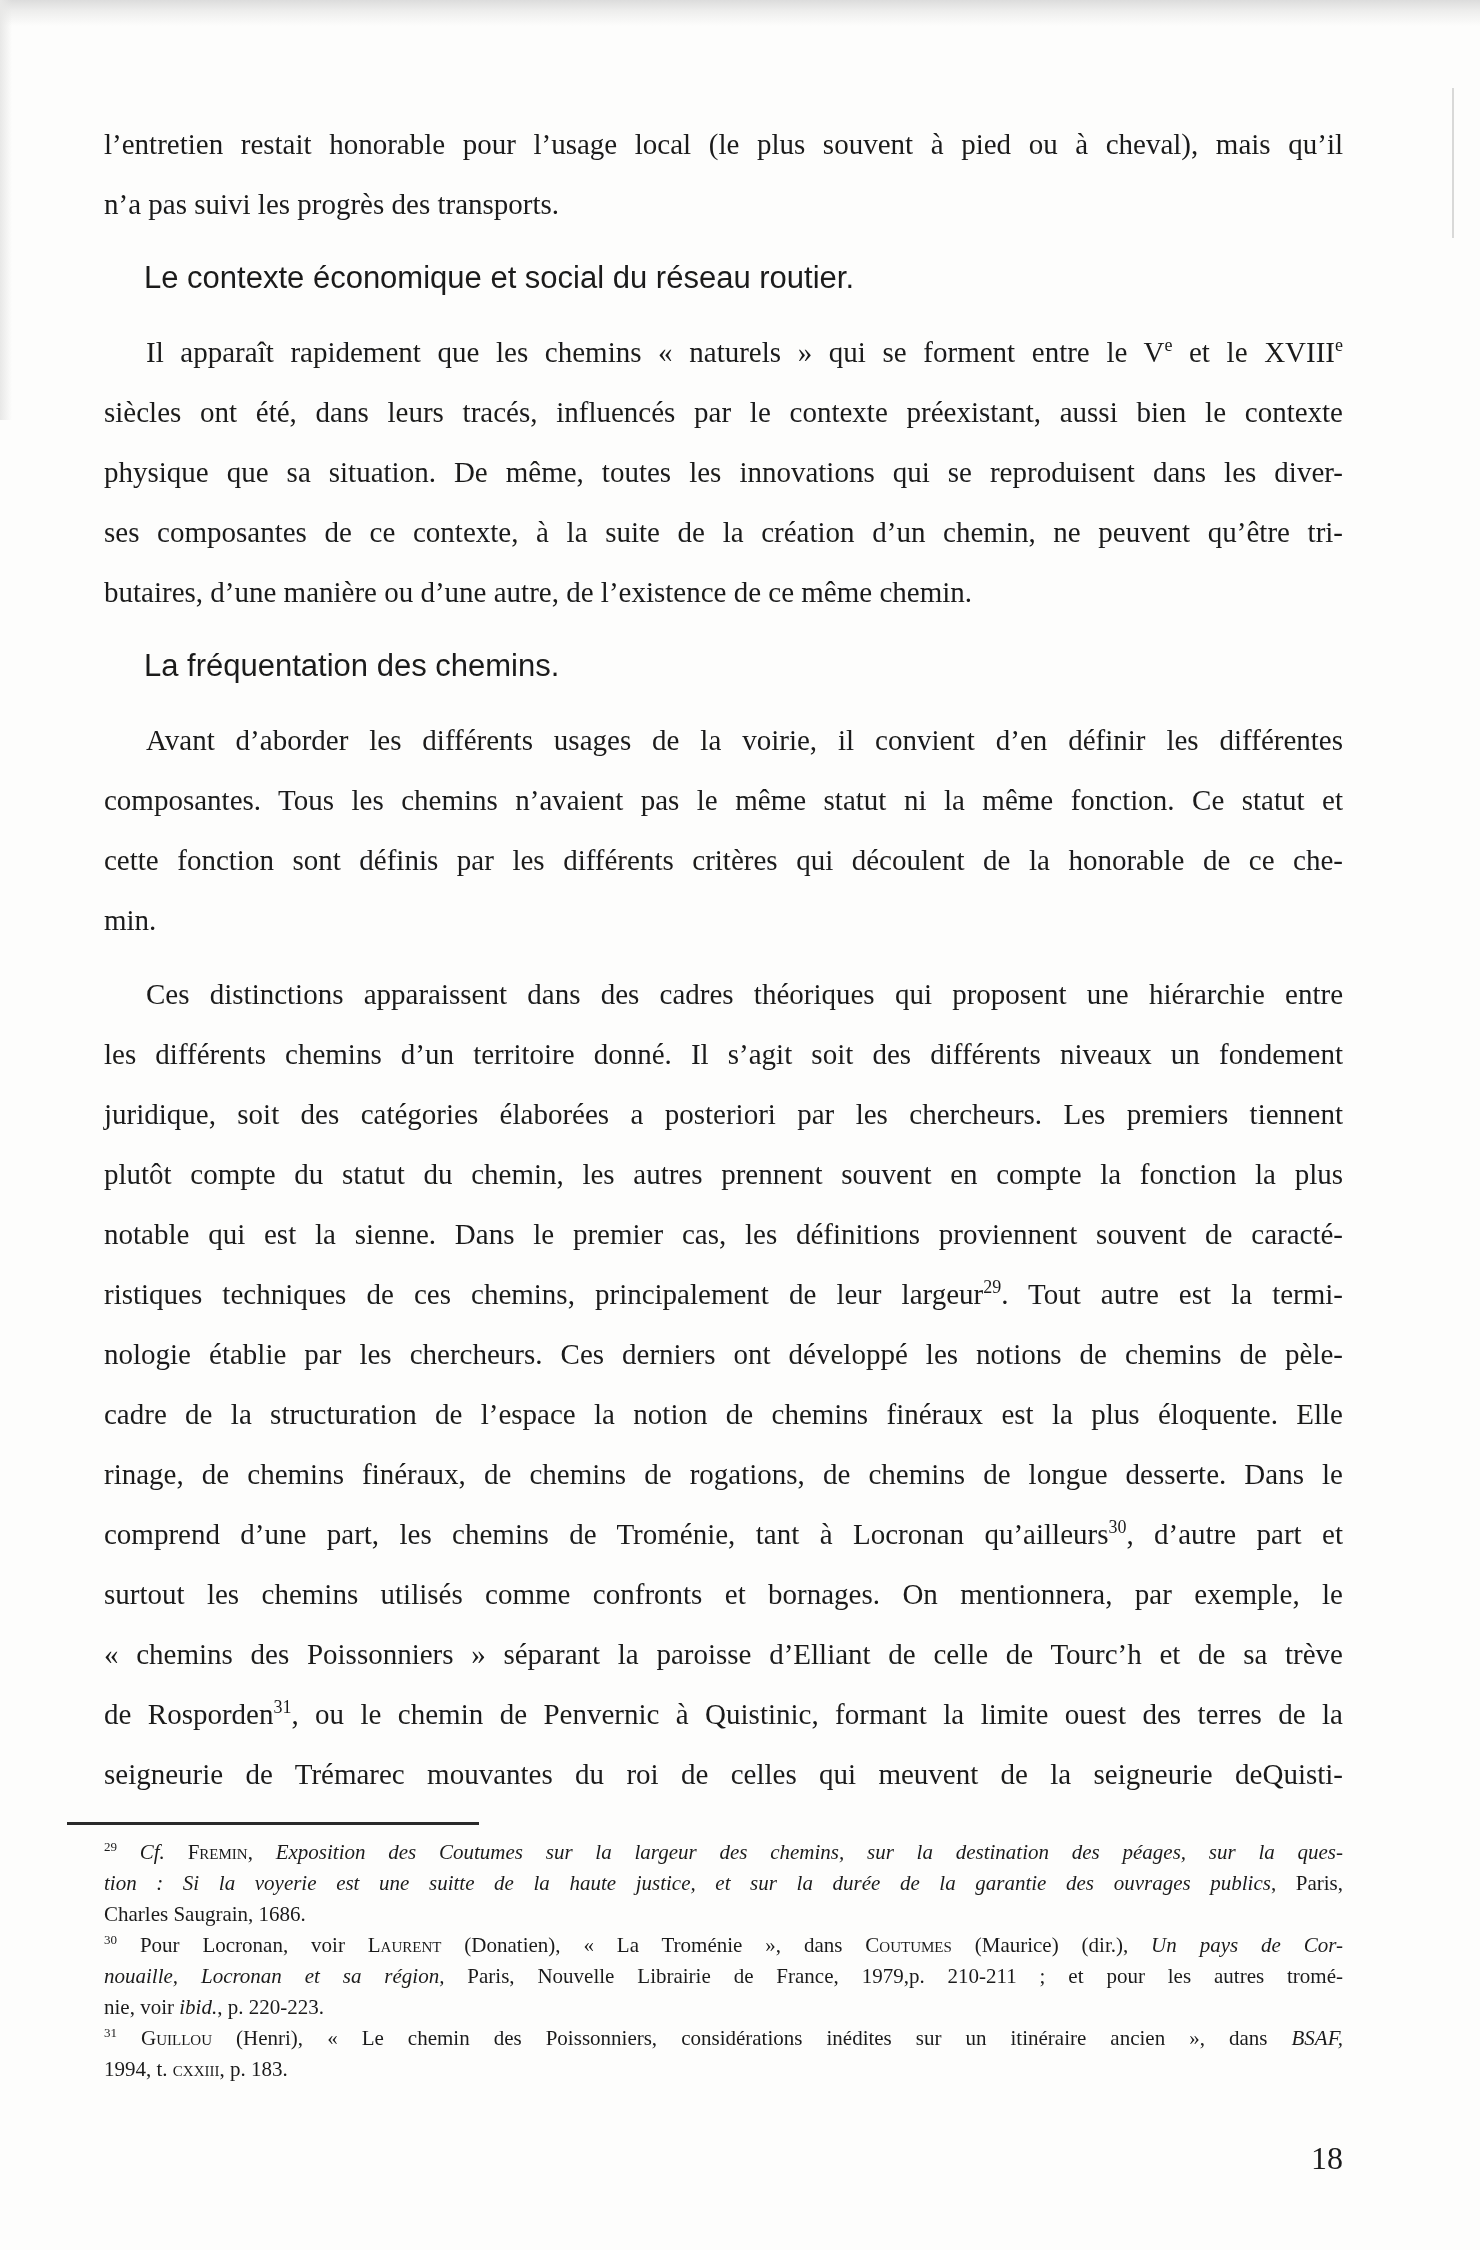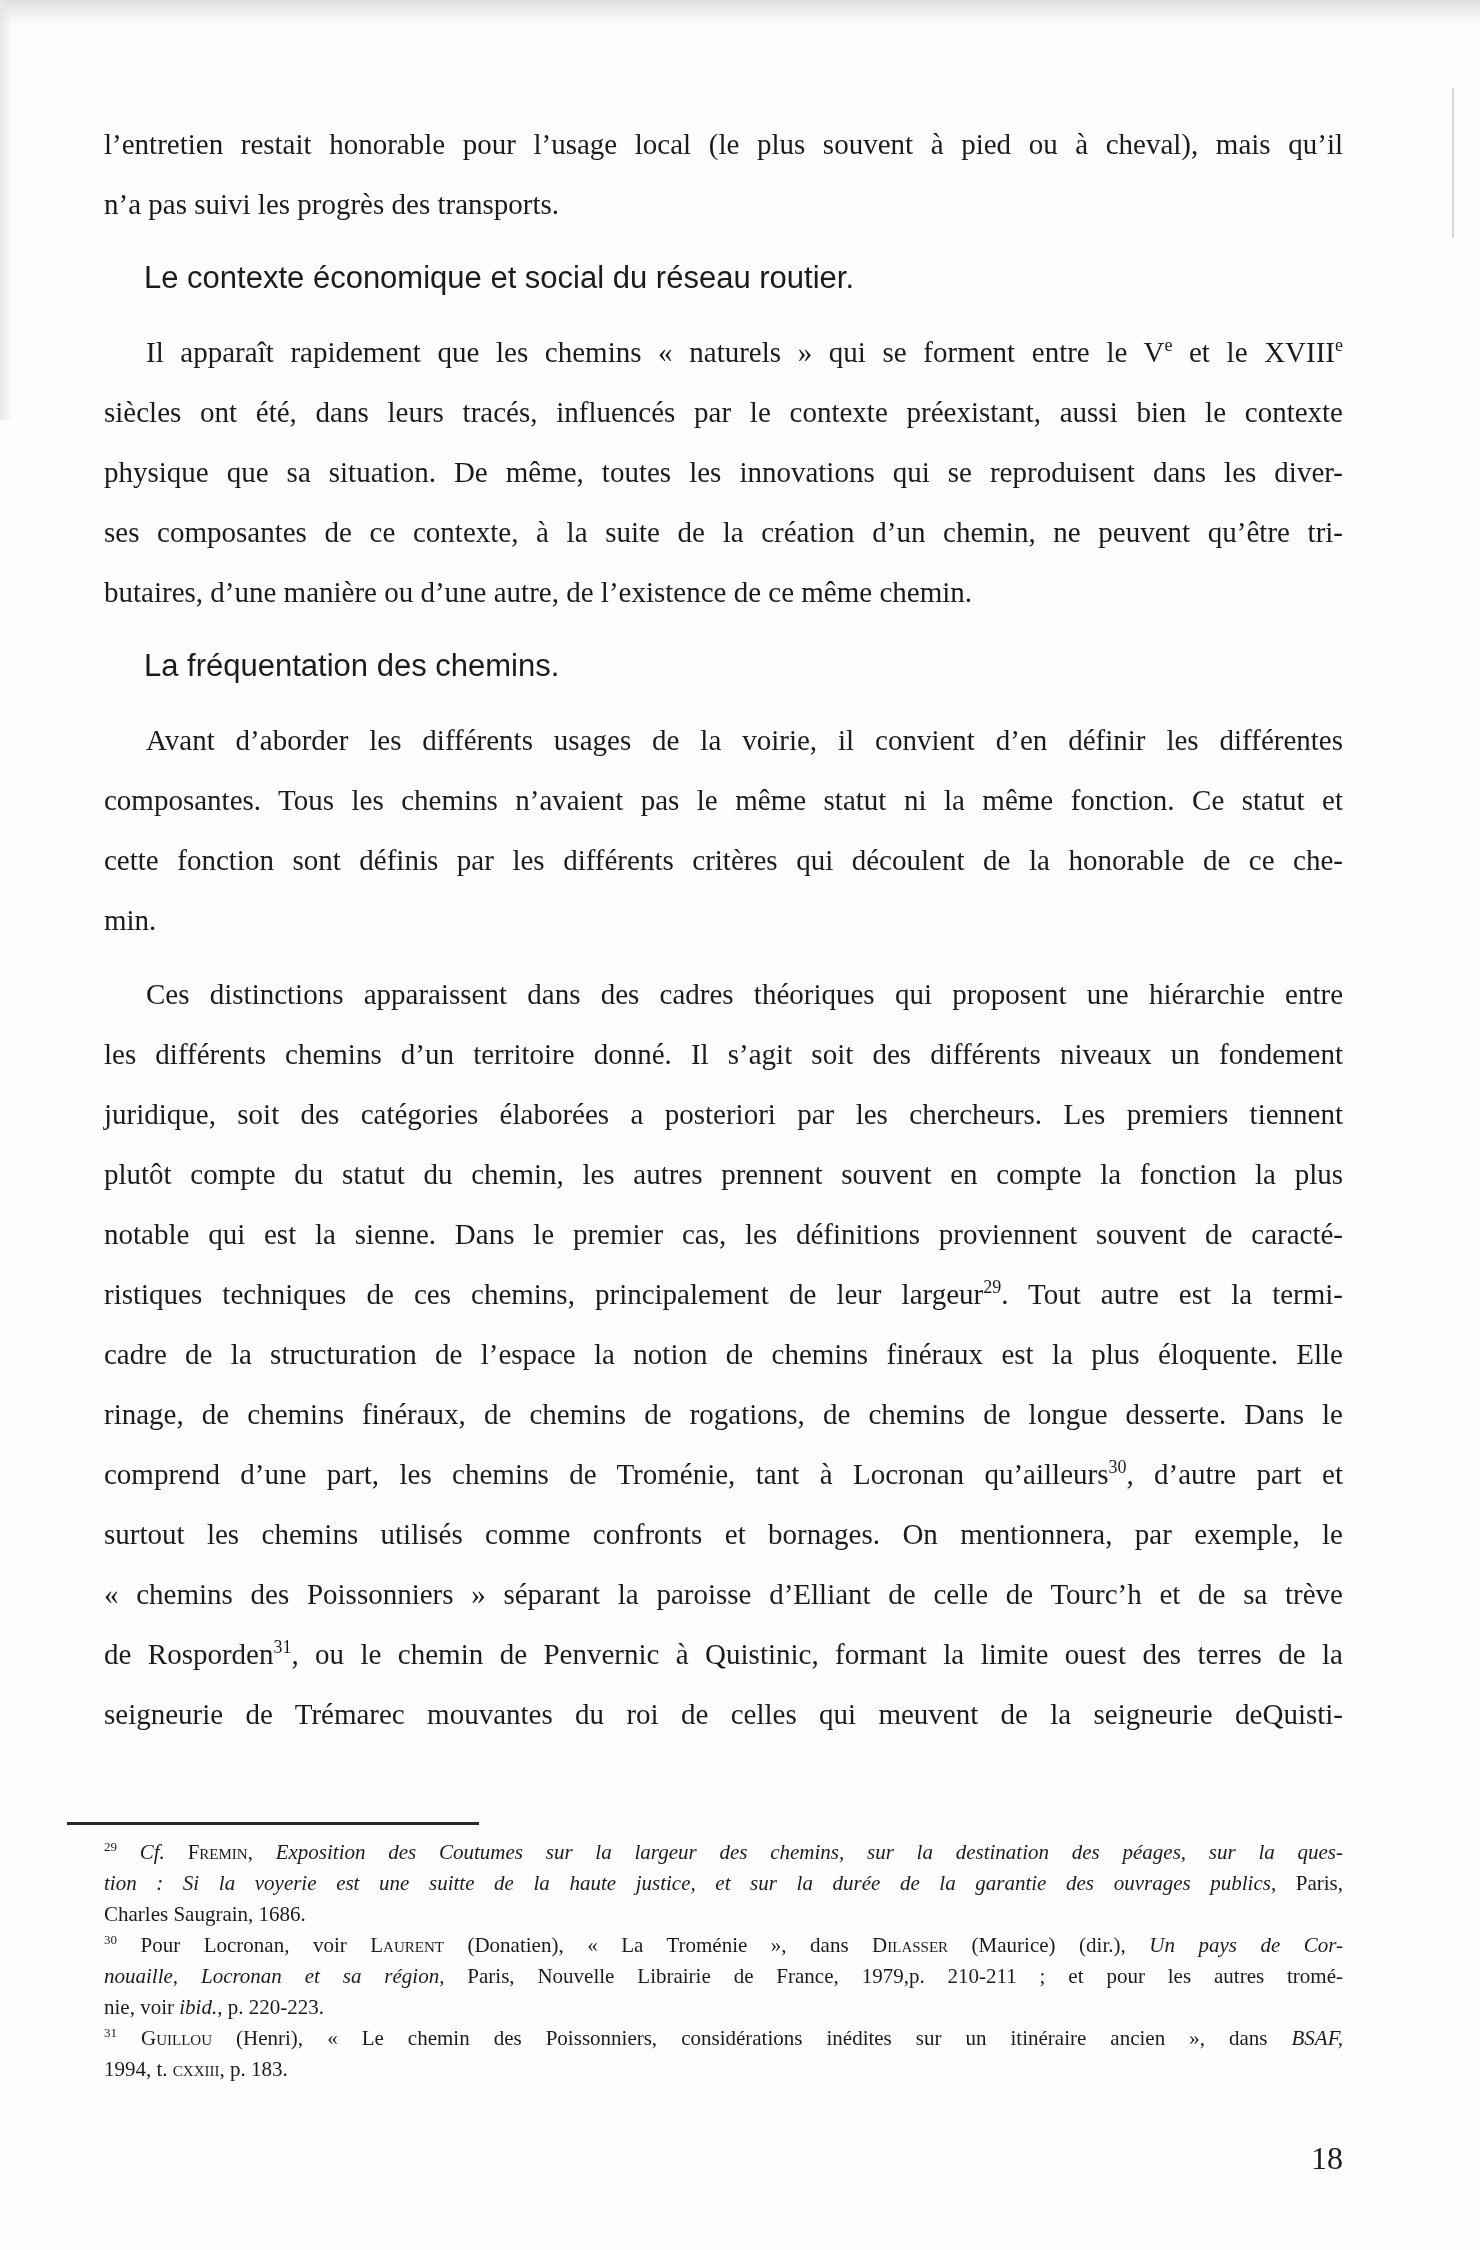--- a/index.html
+++ b/index.html
@@ -125,37 +125,38 @@
         <div class="line j"><span>cette fonction sont définis par les différents critères qui découlent de la honorable de ce che-</span></div>
         <div class="line"><span>min.</span></div>
       </div>
       <div class="block para">
         <div class="line j indent"><span>Ces distinctions apparaissent dans des cadres théoriques qui proposent une hiérarchie entre</span></div>
         <div class="line j"><span>les différents chemins d’un territoire donné. Il s’agit soit des différents niveaux un fondement</span></div>
         <div class="line j"><span>juridique, soit des catégories élaborées a posteriori par les chercheurs. Les premiers tiennent</span></div>
         <div class="line j"><span>plutôt compte du statut du chemin, les autres prennent souvent en compte la fonction la plus</span></div>
         <div class="line j"><span>notable qui est la sienne. Dans le premier cas, les définitions proviennent souvent de caracté-</span></div>
         <div class="line j"><span>ristiques techniques de ces chemins, principalement de leur largeur</span><span class="sup">29</span><span>. Tout autre est la termi-</span></div>
+        <div class="line j"><span>nologie établie par les chercheurs. Ces derniers ont développé les notions de chemins de pèle-</span></div>
         <div class="line j"><span>cadre de la structuration de l’espace la notion de chemins finéraux est la plus éloquente. Elle</span></div>
         <div class="line j"><span>rinage, de chemins finéraux, de chemins de rogations, de chemins de longue desserte. Dans le</span></div>
         <div class="line j"><span>comprend d’une part, les chemins de Troménie, tant à Locronan qu’ailleurs</span><span class="sup">30</span><span>, d’autre part et</span></div>
         <div class="line j"><span>surtout les chemins utilisés comme confronts et bornages. On mentionnera, par exemple, le</span></div>
         <div class="line j"><span>« chemins des Poissonniers » séparant la paroisse d’Elliant de celle de Tourc’h et de sa trève</span></div>
         <div class="line j"><span>de Rosporden</span><span class="sup">31</span><span>, ou le chemin de Penvernic à Quistinic, formant la limite ouest des terres de la</span></div>
         <div class="line j"><span>seigneurie de Trémarec mouvantes du roi de celles qui meuvent de la seigneurie deQuisti-</span></div>
       </div>
     </div>
 
   <div class="footnote-area">
     <div class="fn-rule"></div>
     <div id="fn-lines">
         <div class="line j"><span class="sup">29</span><span> </span><span class="i">Cf.</span><span> </span><span class="sc">Fremin</span><span>, </span><span class="i">Exposition des Coutumes sur la largeur des chemins, sur la destination des péages, sur la ques-</span></div>
         <div class="line j"><span class="i">tion : Si la voyerie est une suitte de la haute justice, et sur la durée de la garantie des ouvrages publics</span><span>, Paris,</span></div>
         <div class="line"><span>Charles Saugrain, 1686.</span></div>
-        <div class="line j"><span class="sup">30</span><span> Pour Locronan, voir </span><span class="sc">Laurent</span><span> (Donatien), « La Troménie », dans </span><span class="sc">Dilasser</span><span> (Maurice) (dir.), </span><span class="i">Un pays de Cor-</span></div>
+        <div class="line j"><span class="sup">30</span><span> Pour Locronan, voir </span><span class="sc">Laurent</span><span> (Donatien), « La Troménie », dans </span><span class="sc">Coutumes</span><span> (Maurice) (dir.), </span><span class="i">Un pays de Cor-</span></div>
         <div class="line j"><span class="i">nouaille, Locronan et sa région,</span><span> Paris, Nouvelle Librairie de France, 1979,p. 210-211 ; et pour les autres tromé-</span></div>
         <div class="line"><span>nie, voir </span><span class="i">ibid.</span><span>, p. 220-223.</span></div>
         <div class="line j"><span class="sup">31</span><span> </span><span class="sc">Guillou</span><span> (Henri), « Le chemin des Poissonniers, considérations inédites sur un itinéraire ancien », dans </span><span class="i">BSAF,</span></div>
         <div class="line"><span>1994, t. </span><span class="sc">cxxiii</span><span>, p. 183.</span></div>
       </div>
   </div>
 
   <div class="page-number">18</div>
 </div>
 

